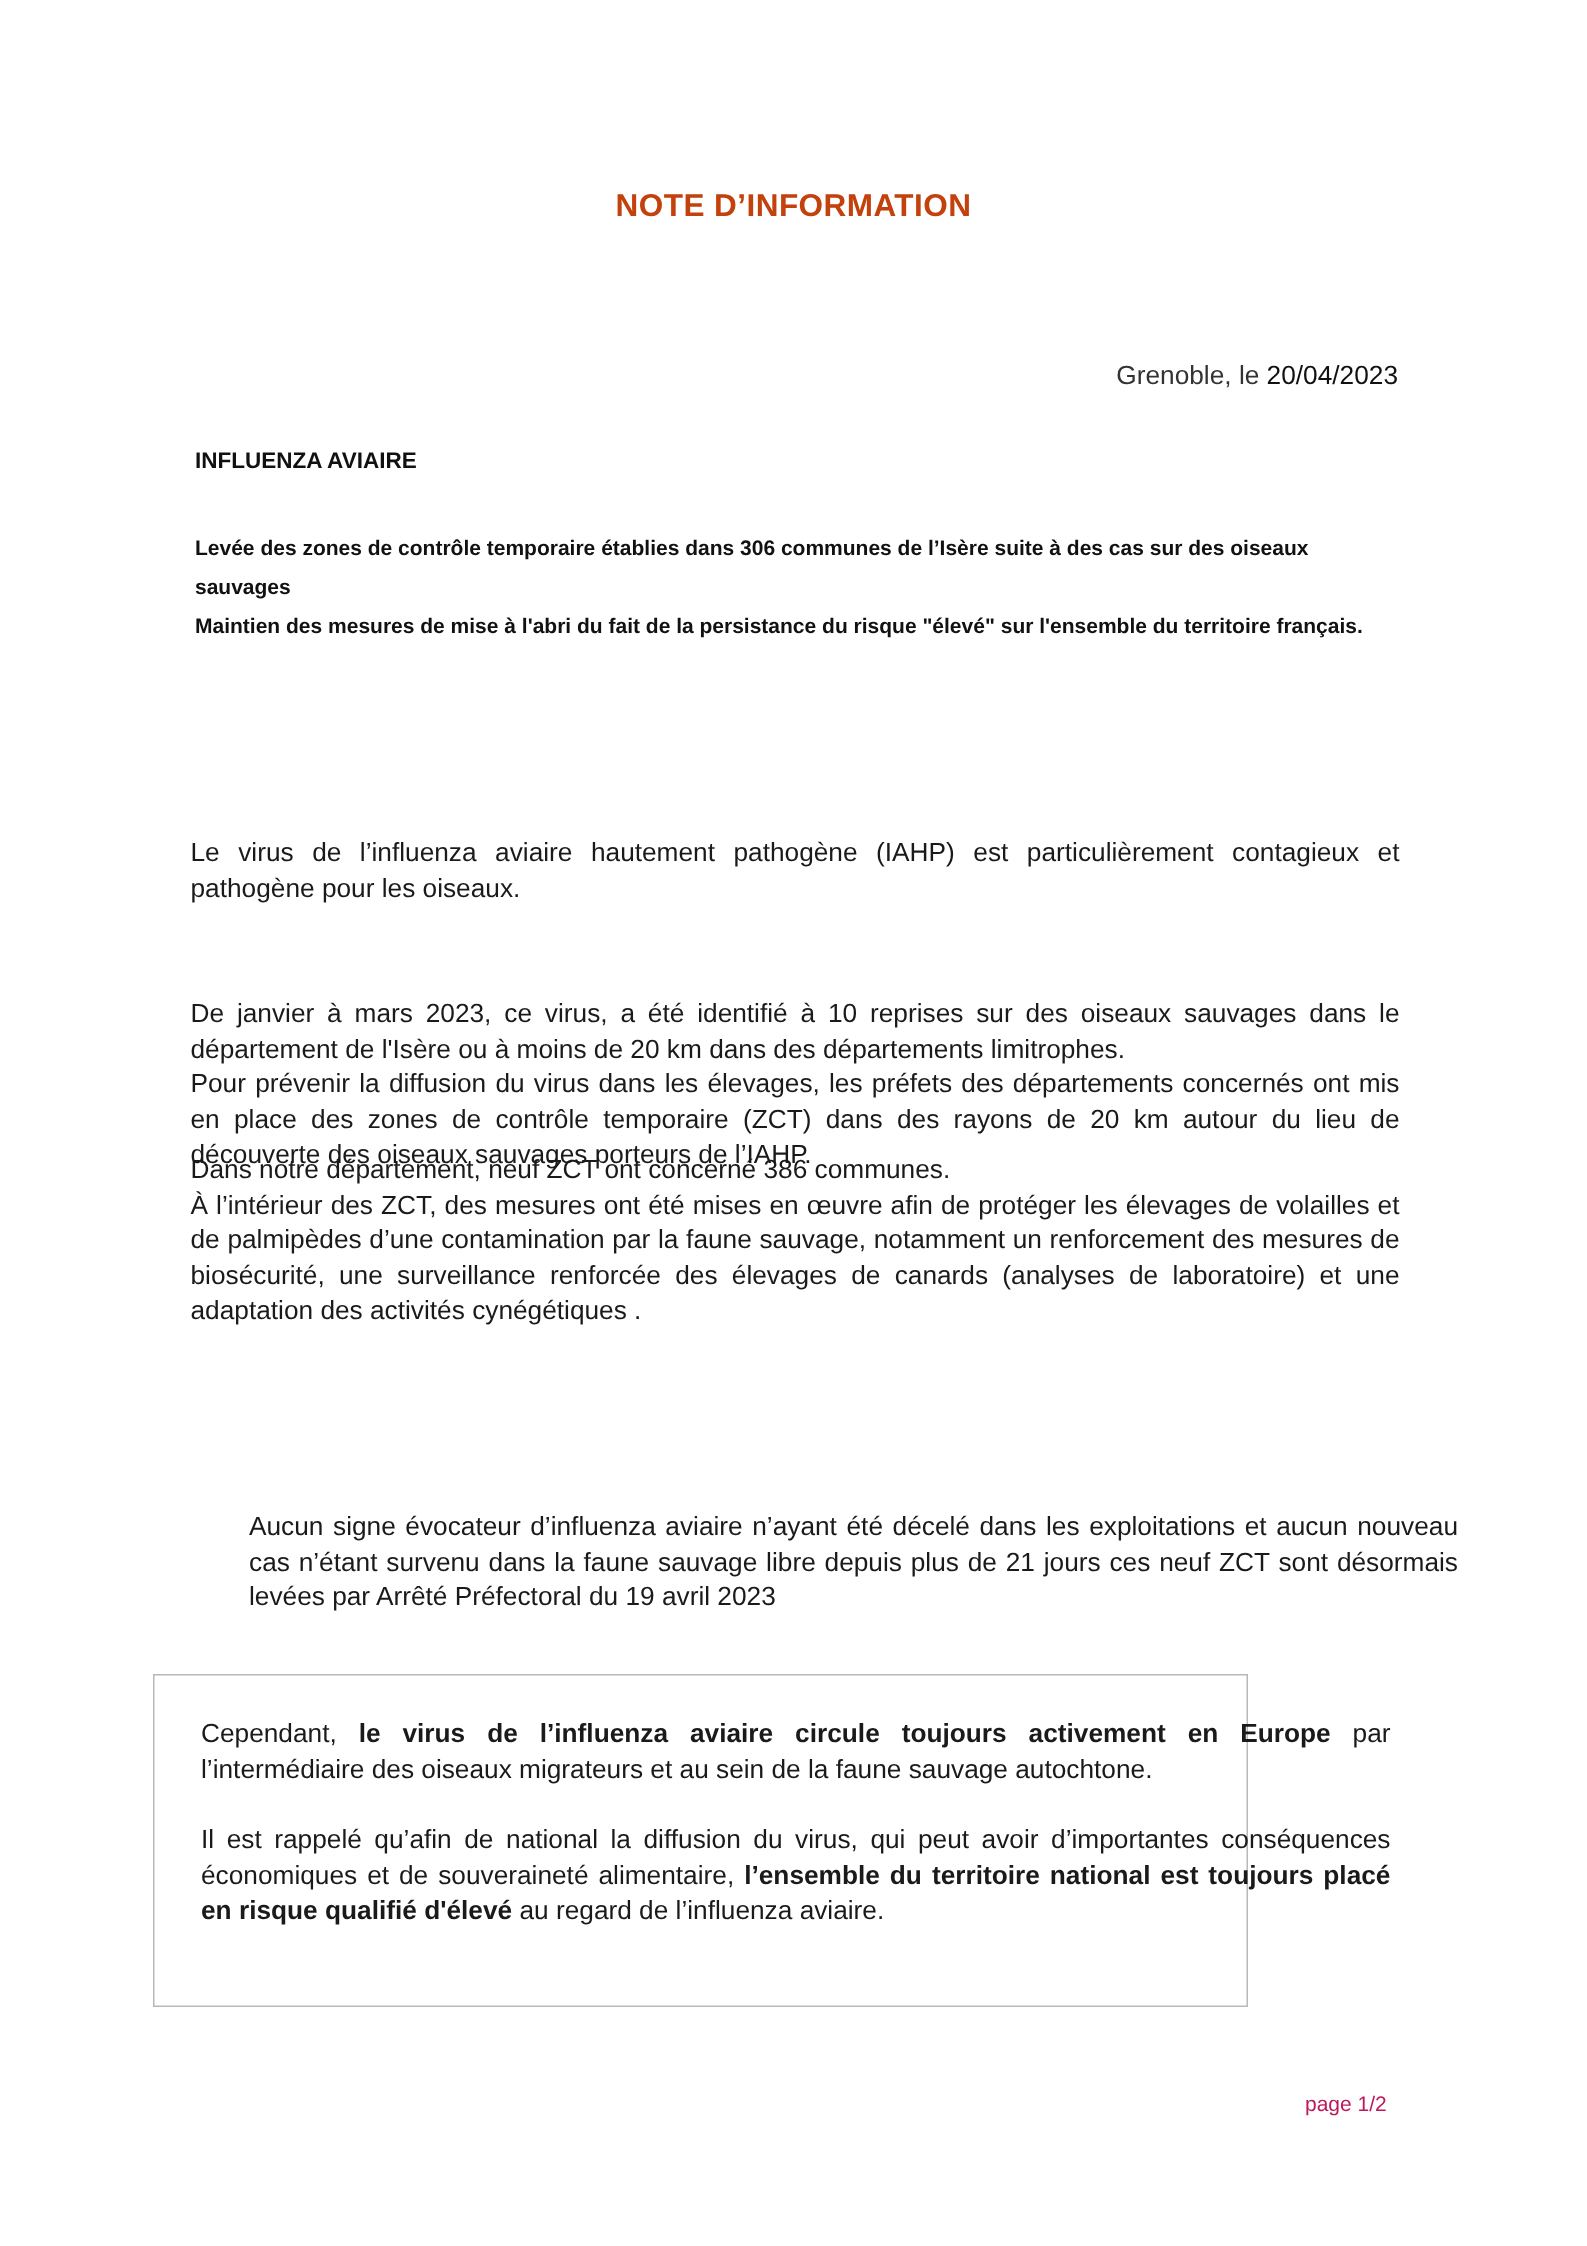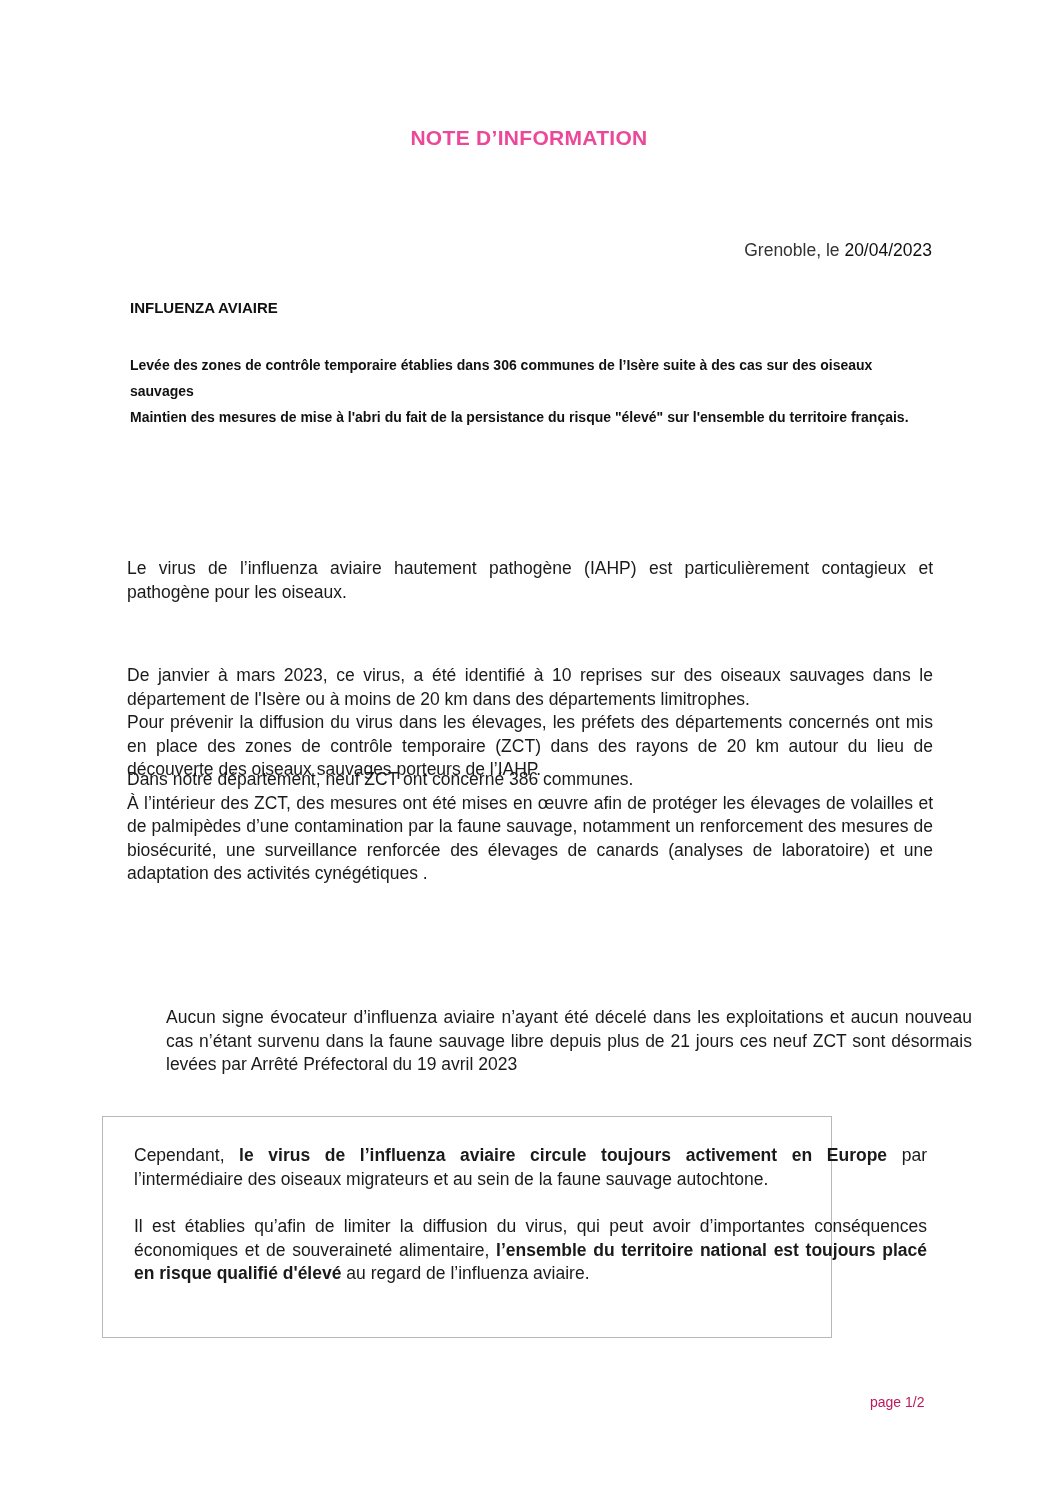--- a/index.html
+++ b/index.html
@@ -1,19 +1,19 @@
 <!DOCTYPE html>
 <html><head>
   <meta charset="utf-8">
   <style>
     html, body { margin: 0; padding: 0; background: #ffffff; }
     body { width: 1058px; height: 1497px; position: relative; overflow: hidden;
       font-family: "Liberation Sans", "DejaVu Sans", sans-serif; color: #1a1a1a; }
     .title { position: absolute; top: 126px; left: 0; width: 1058px; text-align: center;
-      font-size: 21px; font-weight: bold; letter-spacing: 0.3px; color: #ec4899; }
+      font-size: 21px; font-weight: bold; letter-spacing: 0.3px; color: #c2410c; }
     .dateline { position: absolute; top: 240px; right: 126px; font-size: 17.5px; color: #333; margin-left: 32px; }
     .dateline .date { color: #111; }
     .section { position: absolute; left: 130px; top: 299px; font-size: 15px; font-weight: bold; color: #111; }
     .headline { position: absolute; left: 130px; top: 352px; width: 810px; font-size: 14px;
       font-weight: bold; line-height: 26px; color: #111; }
     .body { position: absolute; left: 127px; width: 806px; font-size: 17.5px; line-height: 23.5px;
       text-align: justify; color: #1a1a1a; }
     .body p { margin: 0; }
     .p1 { top: 557px; }
     .p2 { top: 664px; }
@@ -59,18 +59,18 @@
 
   <div class="body p4">
     <p>Aucun signe évocateur d’influenza aviaire n’ayant été décelé dans les exploitations et  aucun nouveau cas n’étant survenu dans la faune sauvage libre depuis plus de 21 jours ces neuf ZCT sont désormais levées par Arrêté Préfectoral du 19 avril 2023</p>
   </div>
 
   <div class="box">
     <div class="body b1">
       <p><span>Cependant, </span><strong>le virus de l’influenza aviaire circule toujours activement en Europe</strong><span> par l’intermédiaire des oiseaux migrateurs et au sein de la faune sauvage autochtone.</span></p>
     </div>
     <div class="body b2">
-      <p><span>Il est établies qu’afin de limiter la diffusion du virus, qui peut avoir d’importantes conséquences économiques et de souveraineté alimentaire, </span><strong>l’ensemble du territoire national est  toujours placé en risque qualifié d'élevé</strong><span> au regard de l’influenza aviaire.</span></p>
+      <p><span>Il est rappelé qu’afin de national la diffusion du virus, qui peut avoir d’importantes conséquences économiques et de souveraineté alimentaire, </span><strong>l’ensemble du territoire national est  toujours placé en risque qualifié d'élevé</strong><span> au regard de l’influenza aviaire.</span></p>
     </div>
   </div>
 
   <div class="pagenum">page 1/2</div>
 </div>
 
 </body></html>

